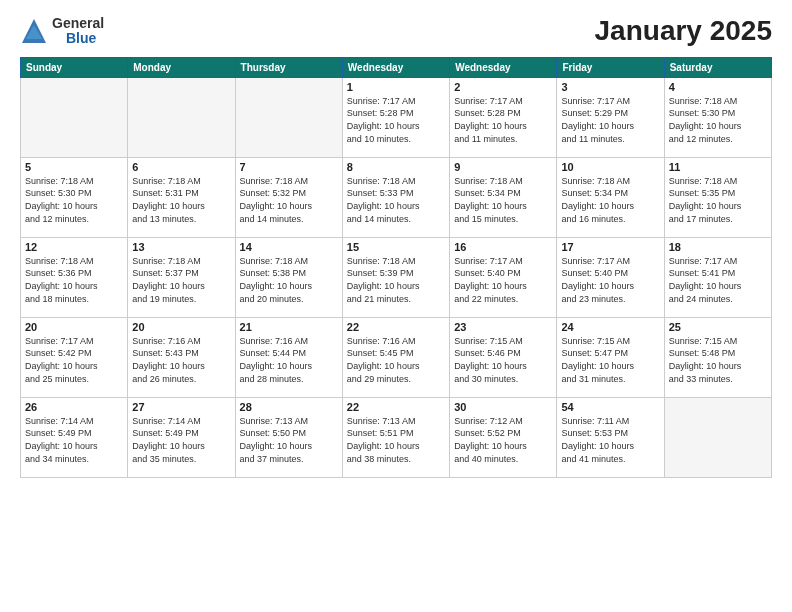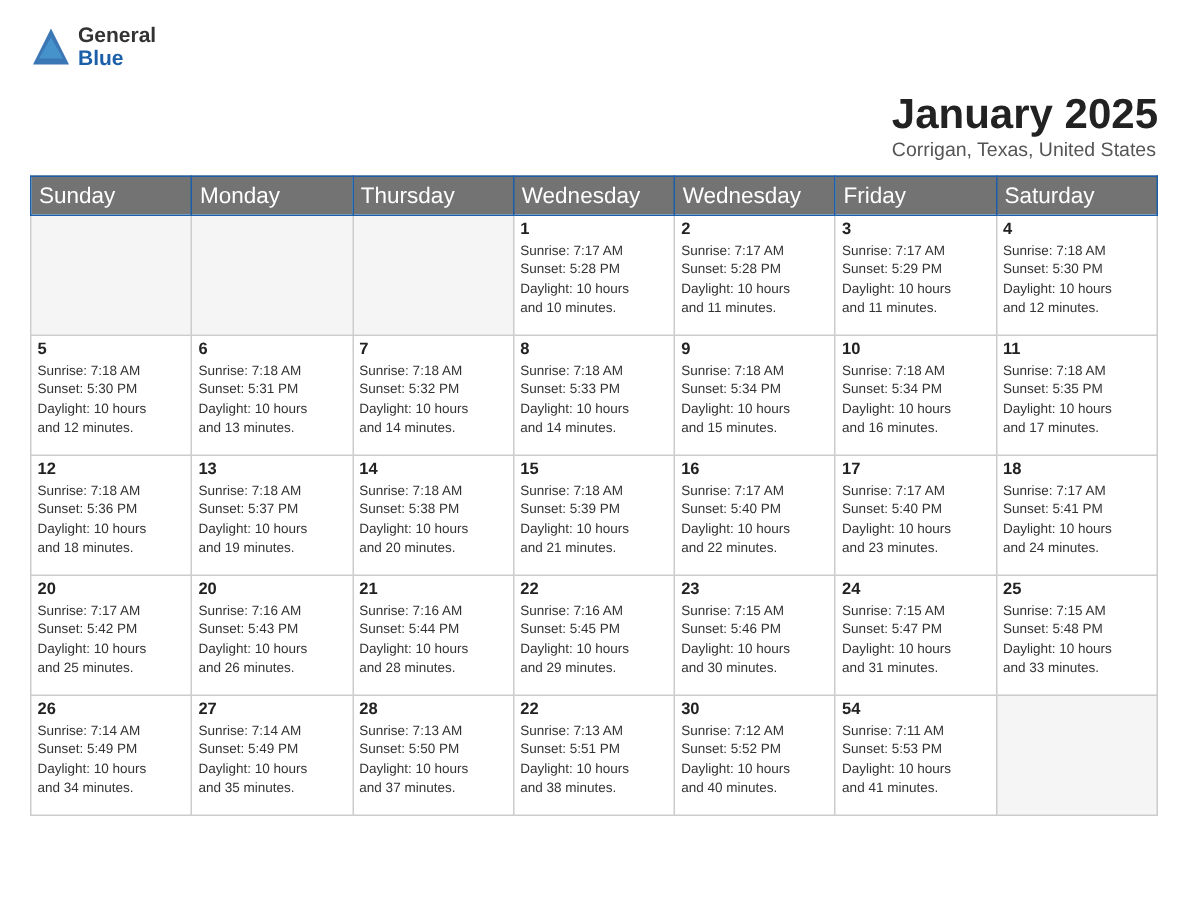--- a/index.html
+++ b/index.html
@@ -34,49 +34,49 @@
     }
     .logo-general {
       font-size: 14px;
       font-weight: bold;
       color: #333;
     }
     .logo-blue {
       font-size: 14px;
       font-weight: bold;
       color: #1a5fa8;
+      margin-left: 14px;
     }
     .logo-icon {
       width: 28px;
       height: 28px;
     }
     .title-block {
-      text-align: left;
-      margin-top: 45px;
+      text-align: center;
     }
     .month-title {
       font-size: 28px;
       font-weight: bold;
       color: #222;
       line-height: 1.1;
     }
     .subtitle {
       font-size: 13px;
       color: #555;
     }
     .calendar {
       width: 100%;
       border-collapse: collapse;
       border: 1px solid #ccc;
     }
     .calendar th {
-      background: #737373;
+      background: #0f766e;
       color: #fff;
-      font-size: 15px;
-      font-weight: normal;
+      font-size: 10px;
+      font-weight: bold;
       text-align: left;
       padding: 4px 5px;
       border: 1px solid #1a5fa8;
     }
     .calendar td {
       vertical-align: top;
       border: 1px solid #ccc;
       padding: 3px 4px;
       width: calc(100% / 7);
       height: 80px;
@@ -112,21 +112,20 @@
         <polygon points="14,2 26,26 2,26" fill="#1a5fa8" opacity="0.85"></polygon>
         <polygon points="14,8 22,22 6,22" fill="#4a9fd4" opacity="0.7"></polygon>
       </svg>
       <div class="logo-text">
         <span class="logo-general">General</span>
         <span class="logo-blue">Blue</span>
       </div>
     </div>
     <div class="title-block">
       <div class="month-title">January 2025</div>
-      <div class="subtitle">Corrigan, Texas, United States</div>
     </div>
   </div>
 
   <table class="calendar">
     <thead>
       <tr>
         <th>Sunday</th>
         <th>Monday</th>
         <th>Thursday</th>
         <th>Wednesday</th>

